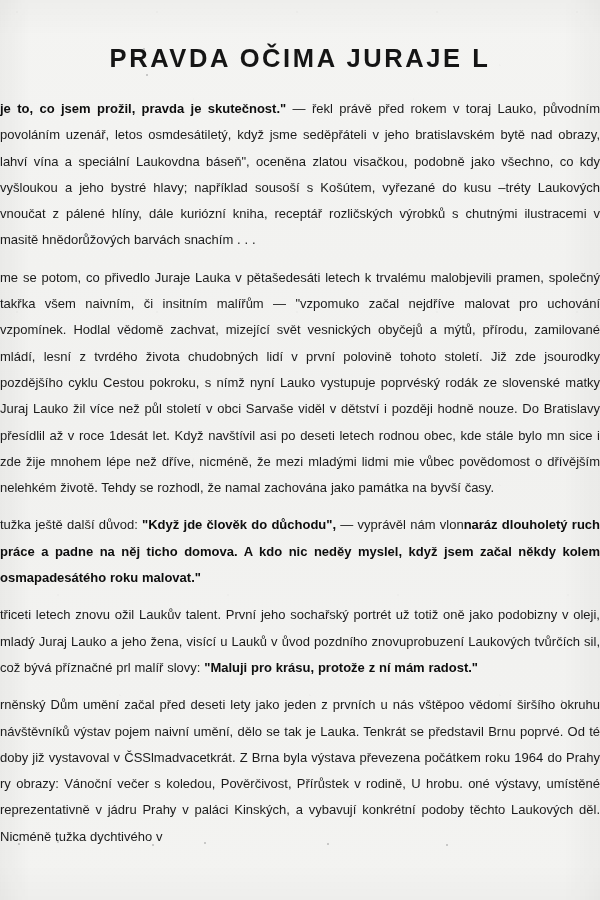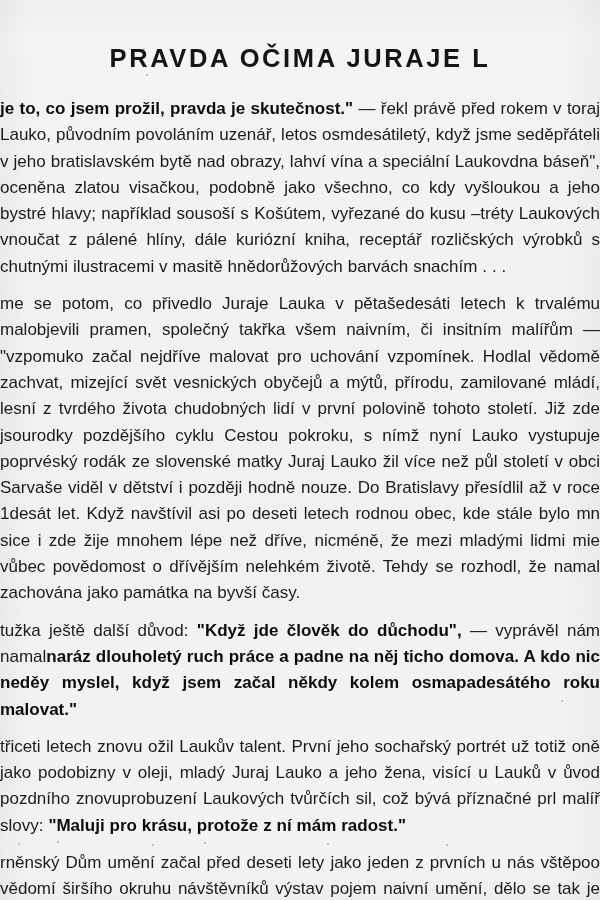--- a/index.html
+++ b/index.html
@@ -56,21 +56,21 @@
   .body-col {
     position: absolute;
     left: 72px;          
     top: 96px;
     width: 600px;        
     color: #1a1a1a;
   }
 
   p.para {
     margin: 0 0 11px 0;
-    font-size: 17px;
+    font-size: 13px;
     line-height: 26.3px;
     text-align: justify;
     text-justify: inter-word;
     word-spacing: 0.2px;
     color: #1b1b1b;
   }
   p.para:last-child { margin-bottom: 0; }
 
   b, strong { font-weight: bold; color: #0d0d0d; }
 
@@ -99,21 +99,21 @@
 
 <div class="page-scan" style="background-color: rgb(242, 242, 240);">
 
   <div class="paper">
 
     <h1 class="headline">PRAVDA OČIMA JURAJE L</h1>
 
     <div class="body-col" style="color: rgb(27, 27, 27);">
       <p class="para"><b> je to, co jsem prožil, pravda je skutečnost."</b><span> — řekl právě před rokem v to</span><span>raj Lauko, původním povoláním uzenář, letos osmdesátiletý, když jsme seděpřáteli v jeho bratislavském bytě nad obrazy, lahví vína a  speciální Laukovdna báseň", oceněna zlatou visačkou, podobně jako všechno, co kdy vyšloukou a jeho bystré hlavy; například sousoší s Košútem, vyřezané do kusu –tréty Laukových vnoučat z pálené hlíny, dále kuriózní kniha, receptář rozličských výrobků s chutnými ilustracemi v masitě hnědorůžových barvách snachím . . .</span></p>
       <p class="para"><span>me se potom, co přivedlo Juraje Lauka v pětašedesáti letech k trvalému malobjevili pramen, společný takřka všem naivním, či insitním malířům — "vzpomuko začal nejdříve malovat pro uchování vzpomínek. Hodlal  vědomě  zachvat, mizející svět vesnických obyčejů a mýtů, přírodu, zamilované mládí, lesní z tvrdého života chudobných lidí v první polovině tohoto století. Již zde jsourodky pozdějšího cyklu Cestou pokroku, s nímž nyní Lauko vystupuje poprvéský rodák ze slovenské matky Juraj Lauko žil více než půl století v obci Sarvaše viděl v dětství i později hodně nouze. Do Bratislavy přesídlil až v roce 1desát let. Když navštívil asi po deseti letech rodnou obec, kde stále bylo mn sice i zde žije mnohem lépe než dříve, nicméně, že mezi mladými lidmi mie vůbec povědomost o dřívějším nelehkém životě. Tehdy se rozhodl, že namal zachována jako památka na byvší časy.</span></p>
-      <p class="para"><span>tužka ještě další důvod: </span><b>"Když jde člověk do důchodu",</b><span> — vyprávěl nám namal</span><b>naráz dlouholetý ruch práce a padne na něj ticho domova. A kdo nic neděy myslel, když jsem začal někdy kolem osmapadesátého roku malovat."</b></p>
+      <p class="para"><span>tužka ještě další důvod: </span><b>"Když jde člověk do důchodu",</b><span> — vyprávěl nám vlon</span><b>naráz dlouholetý ruch práce a padne na něj ticho domova. A kdo nic neděy myslel, když jsem začal někdy kolem osmapadesátého roku malovat."</b></p>
       <p class="para"><span> třiceti letech znovu ožil Laukův talent. První jeho sochařský portrét už totiž oně jako podobizny v oleji, mladý Juraj Lauko a jeho žena, visící u Lauků v ůvod pozdního znovuprobuzení Laukových tvůrčích sil, což bývá příznačné prl malíř slovy: </span><b>"Maluji pro krásu, protože z ní mám radost."</b></p>
       <p class="para"><span>rněnský Dům umění začal před deseti lety jako jeden z prvních u nás vštěpoo vědomí širšího okruhu návštěvníků výstav pojem naivní umění, dělo se tak je Lauka. Tenkrát se představil Brnu poprvé. Od té doby již vystavoval v ČSSlmadvacetkrát. Z Brna byla výstava převezena počátkem roku 1964 do Prahy ry obrazy: Vánoční večer s koledou, Pověrčivost, Přírůstek v rodině, U hrobu. oné výstavy, umístěné reprezentativně v jádru Prahy v paláci Kinských, a vybavují konkrétní podoby těchto Laukových děl. Nicméně tužka dychtivého v</span></p>
     </div>
 
   </div>
 
   <div class="grain"></div>
   <span class="speck" style="left:18px;  top:843px;"></span>
   <span class="speck" style="left:57px;  top:841px;"></span>
   <span class="speck" style="left:152px; top:844px;"></span>

